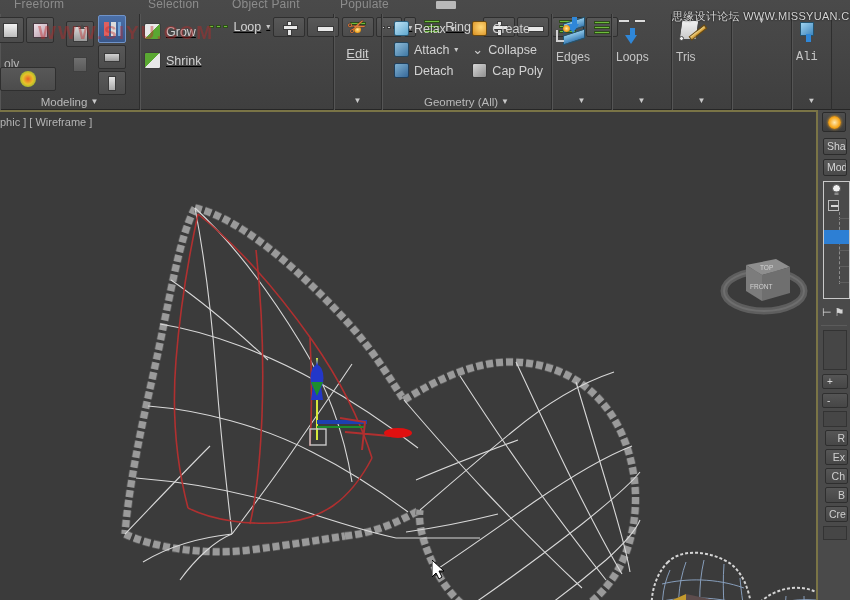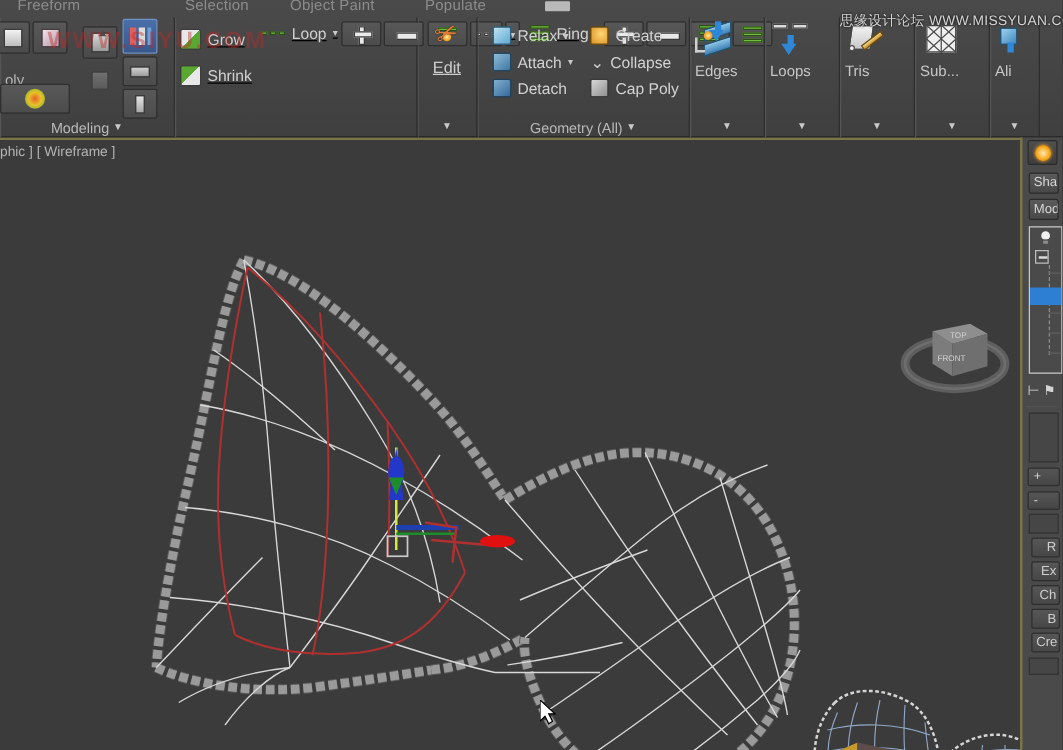--- a/index.html
+++ b/index.html
@@ -460,38 +460,24 @@
             <span class="paper" style="left:4px;top:2px;transform:skewX(-8deg);"></span>
             <span class="pencil" style="left:12px;top:12px;"></span>
             <span style="position:absolute;left:3px;top:18px;width:5px;height:5px;background:#efefef;border:1px solid #4a4a4a;border-radius:50%;"></span>
           </div>
           <div class="bigname">Tris</div>
         </div>
         <div class="panel-caret-only">▼</div>
       </div>
 
       <div class="panel bigpanel">
-        <div class="panel-body">
-          <div class="bigicon">
-            <span class="trisbox" style="left:5px;top:2px;"></span>
-            <svg width="34" height="30" style="position:absolute;left:0;top:0;">
-              <g stroke="#4a4a4a" stroke-width="1" fill="none">
-                <path d="M5 13 L17 2 L29 13 L17 24 Z"></path>
-                <path d="M5 2 L17 13 L29 2"></path>
-                <path d="M5 24 L17 13 L29 24"></path>
-                <path d="M17 2 L17 24"></path>
-              </g>
-            </svg>
-          </div>
-          <div class="bigname">Sub...</div>
-        </div>
         <div class="panel-caret-only">▼</div>
       </div>
 
-      <div class="panel bigpanel" style="width:40px;">
+      <div class="panel bigpanel" style="width:40px;font-family:Liberation Mono, monospace;">
         <div class="panel-body">
           <div class="bigicon" style="width:26px;">
             <span style="position:absolute;left:4px;top:4px;width:14px;height:14px;background:linear-gradient(140deg,#9ed3f0,#3f86bd);border:1px solid #23536f;"></span>
             <span class="arrowstem" style="left:10px;top:16px;height:8px;"></span>
           </div>
           <div class="bigname">Ali</div>
         </div>
         <div class="panel-caret-only">▼</div>
       </div>
 

